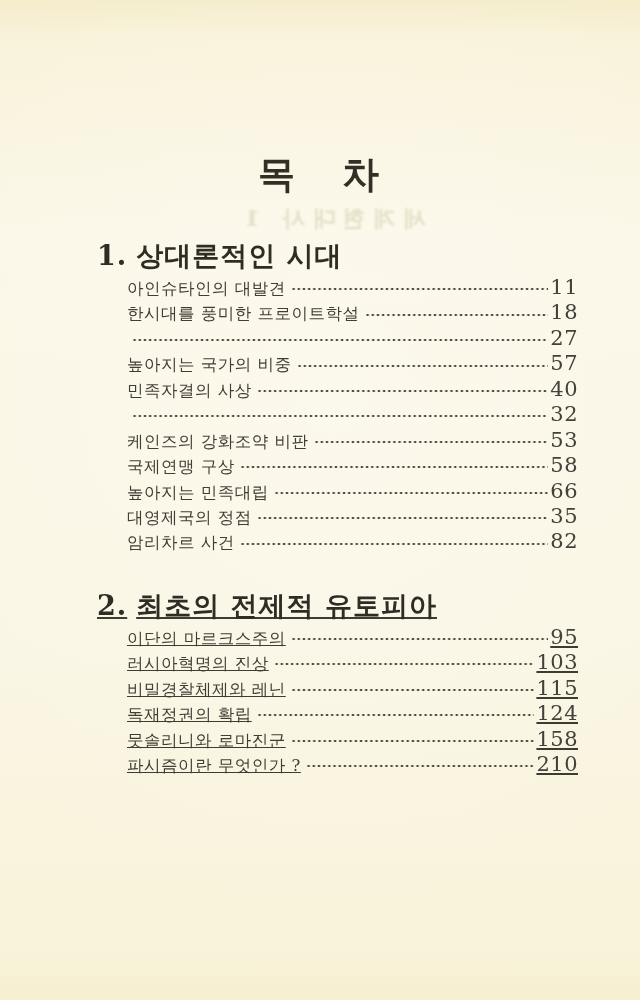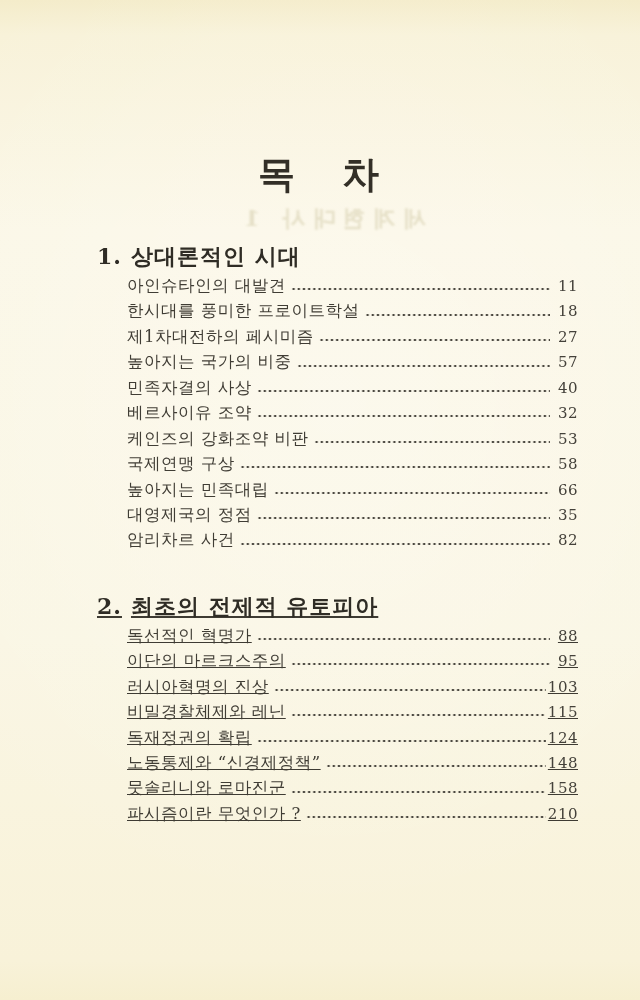--- a/index.html
+++ b/index.html
@@ -49,21 +49,21 @@
   }
 
   .toc {
     position: absolute;
     top: 243px;
     left: 97px;
     right: 62px;
   }
   .section + .section { margin-top: 38px; text-decoration: underline; }
   .section-heading {
-    font-size: 22px;
+    font-size: 27px;
     line-height: 26px;
     font-weight: 700;
     color: #2f2c25;
     letter-spacing: 1px;
   }
   .section-heading .sec-num { margin-right: 9px; }
   .section-items { margin-top: 6px; padding-left: 30px; }
 
   .toc-row {
     display: flex;
@@ -83,21 +83,21 @@
     margin: 3px 2px 0 5px;
     background-image: radial-gradient(circle, #4b4840 1.15px, rgba(0,0,0,0) 1.5px);
     background-size: 5.2px 12px;
     background-position: left center;
     background-repeat: repeat-x;
   }
   .pagenum {
     flex: 0 0 auto;
     min-width: 26px;
     text-align: right;
-    font-size: 15px;
+    font-size: 21px;
     color: #44413a;
     letter-spacing: 0.5px;
   }
 </style>
 </head>
 <body>
 
 <div class="page">
 
   <div class="doc-title">목 차</div>
@@ -116,39 +116,37 @@
     <span class="pagenum">11</span>
   </div>
 
   <div class="toc-row">
     <span class="label">한시대를 풍미한 프로이트학설</span>
     <span class="leader"></span>
     <span class="pagenum">18</span>
   </div>
 
   <div class="toc-row">
-    <span class="label">제1차대전하의 페시미즘</span>
     <span class="leader"></span>
     <span class="pagenum">27</span>
   </div>
 
   <div class="toc-row">
     <span class="label">높아지는 국가의 비중</span>
     <span class="leader"></span>
     <span class="pagenum">57</span>
   </div>
 
   <div class="toc-row">
     <span class="label">민족자결의 사상</span>
     <span class="leader"></span>
     <span class="pagenum">40</span>
   </div>
 
   <div class="toc-row">
-    <span class="label">베르사이유 조약</span>
     <span class="leader"></span>
     <span class="pagenum">32</span>
   </div>
 
   <div class="toc-row">
     <span class="label">케인즈의 강화조약 비판</span>
     <span class="leader"></span>
     <span class="pagenum">53</span>
   </div>
 
@@ -176,25 +174,20 @@
     <span class="pagenum">82</span>
   </div>
 </div>
   </div>
 
   <div class="section">
     <div class="section-heading">
       <span class="sec-num">2.</span><span>최초의 전제적 유토피아</span>
     </div>
     <div class="section-items">
-  <div class="toc-row">
-    <span class="label">독선적인 혁명가</span>
-    <span class="leader"></span>
-    <span class="pagenum">88</span>
-  </div>
 
   <div class="toc-row">
     <span class="label">이단의 마르크스주의</span>
     <span class="leader"></span>
     <span class="pagenum">95</span>
   </div>
 
   <div class="toc-row">
     <span class="label">러시아혁명의 진상</span>
     <span class="leader"></span>
@@ -207,25 +200,20 @@
     <span class="pagenum">115</span>
   </div>
 
   <div class="toc-row">
     <span class="label">독재정권의 확립</span>
     <span class="leader"></span>
     <span class="pagenum">124</span>
   </div>
 
 
-  <div class="toc-row">
-    <span class="label">노동통제와 “신경제정책”</span>
-    <span class="leader"></span>
-    <span class="pagenum">148</span>
-  </div>
 
   <div class="toc-row">
     <span class="label">뭇솔리니와 로마진군</span>
     <span class="leader"></span>
     <span class="pagenum">158</span>
   </div>
 
   <div class="toc-row">
     <span class="label">파시즘이란 무엇인가 ?</span>
     <span class="leader"></span>

